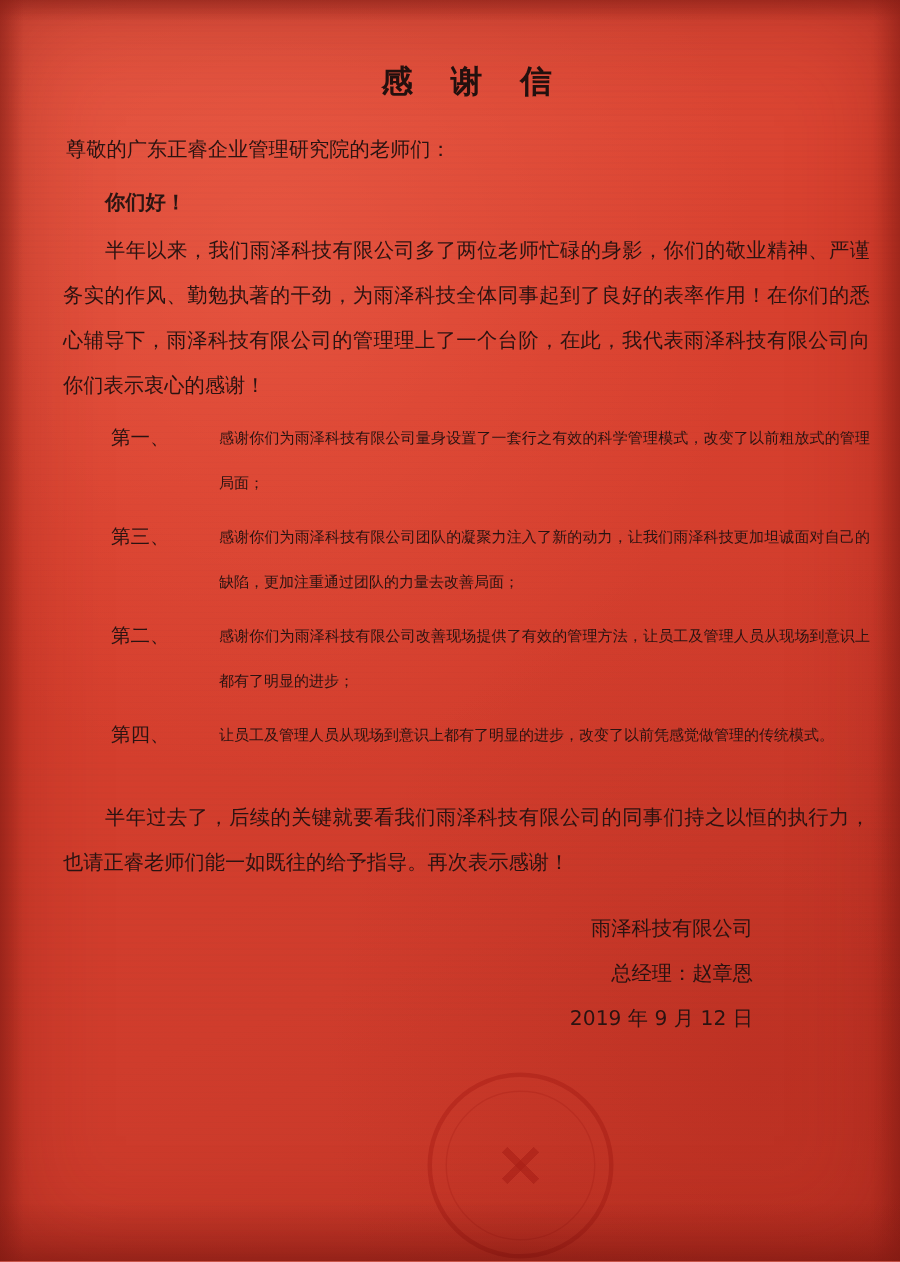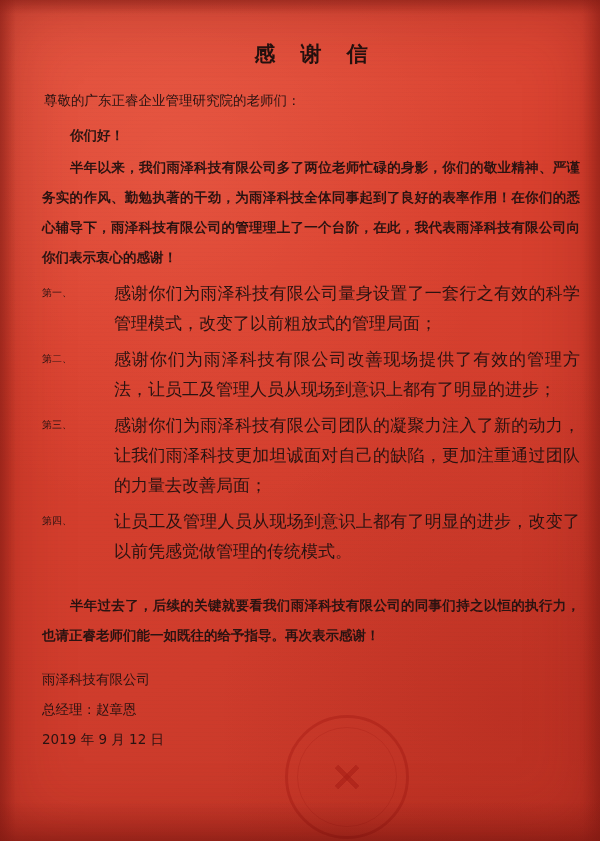--- a/index.html
+++ b/index.html
@@ -64,59 +64,59 @@
     margin: 0 0 10px 2px;
     font-family: "DejaVu Sans", "Liberation Sans", sans-serif;
   }
   .para {
     font-size: 13.5px;
     line-height: 30px;
     color: #2a1311;
     margin: 0;
     text-align: justify;
     text-justify: inter-ideograph;
-    font-weight: bold;
   }
   .indent2 { text-indent: 28px; }
   .greeting {
     font-size: 13.5px;
     line-height: 30px;
     text-indent: 28px;
     margin: 0 0 2px 0;
     font-weight: bold;
   }
   .body-para {
     margin: 0 0 6px 0;
   }
   .numbered {
     display: flex;
     align-items: flex-start;
     margin: 0 0 6px 0;
   }
   .num-label {
     flex: 0 0 auto;
     width: 72px;
-    font-size: 10px;
-    line-height: 30px;
-    color: #2a1311;
+    font-size: 13px;
+    line-height: 30px;
+    color: #2a1311;
+    margin-left: 32px;
   }
   .num-text {
     flex: 1 1 auto;
-    font-size: 17px;
+    font-size: 10px;
     line-height: 30px;
     color: #2a1311;
     text-align: justify;
     text-justify: inter-ideograph;
   }
   .closing {
     margin-top: 24px;
   }
   .signature {
     margin-top: 14px;
-    text-align: left;
+    text-align: right;
     padding-right: 78px;
   }
   .sig-line {
     font-size: 13.5px;
     line-height: 30px;
     color: #2a1311;
   }
   
   .seal {
     position: absolute;
@@ -195,27 +195,27 @@
     <div class="greeting">你们好！</div>
 
     <div class="para indent2 body-para">半年以来，我们雨泽科技有限公司多了两位老师忙碌的身影，你们的敬业精神、严谨务实的作风、勤勉执著的干劲，为雨泽科技全体同事起到了良好的表率作用！在你们的悉心辅导下，雨泽科技有限公司的管理理上了一个台阶，在此，我代表雨泽科技有限公司向你们表示衷心的感谢！</div>
 
     <div class="numbered">
       <div class="num-label">第一、</div>
       <div class="num-text">感谢你们为雨泽科技有限公司量身设置了一套行之有效的科学管理模式，改变了以前粗放式的管理局面；</div>
     </div>
 
     <div class="numbered">
+      <div class="num-label">第三、</div>
+      <div class="num-text">感谢你们为雨泽科技有限公司团队的凝聚力注入了新的动力，让我们雨泽科技更加坦诚面对自己的缺陷，更加注重通过团队的力量去改善局面；</div>
+    </div>
+
+    <div class="numbered">
       <div class="num-label">第二、</div>
       <div class="num-text">感谢你们为雨泽科技有限公司改善现场提供了有效的管理方法，让员工及管理人员从现场到意识上都有了明显的进步；</div>
-    </div>
-
-    <div class="numbered">
-      <div class="num-label">第三、</div>
-      <div class="num-text">感谢你们为雨泽科技有限公司团队的凝聚力注入了新的动力，让我们雨泽科技更加坦诚面对自己的缺陷，更加注重通过团队的力量去改善局面；</div>
     </div>
 
     <div class="numbered">
       <div class="num-label">第四、</div>
       <div class="num-text">让员工及管理人员从现场到意识上都有了明显的进步，改变了以前凭感觉做管理的传统模式。</div>
     </div>
 
     <div class="para indent2 closing">半年过去了，后续的关键就要看我们雨泽科技有限公司的同事们持之以恒的执行力，也请正睿老师们能一如既往的给予指导。再次表示感谢！</div>
 
     <div class="signature">

